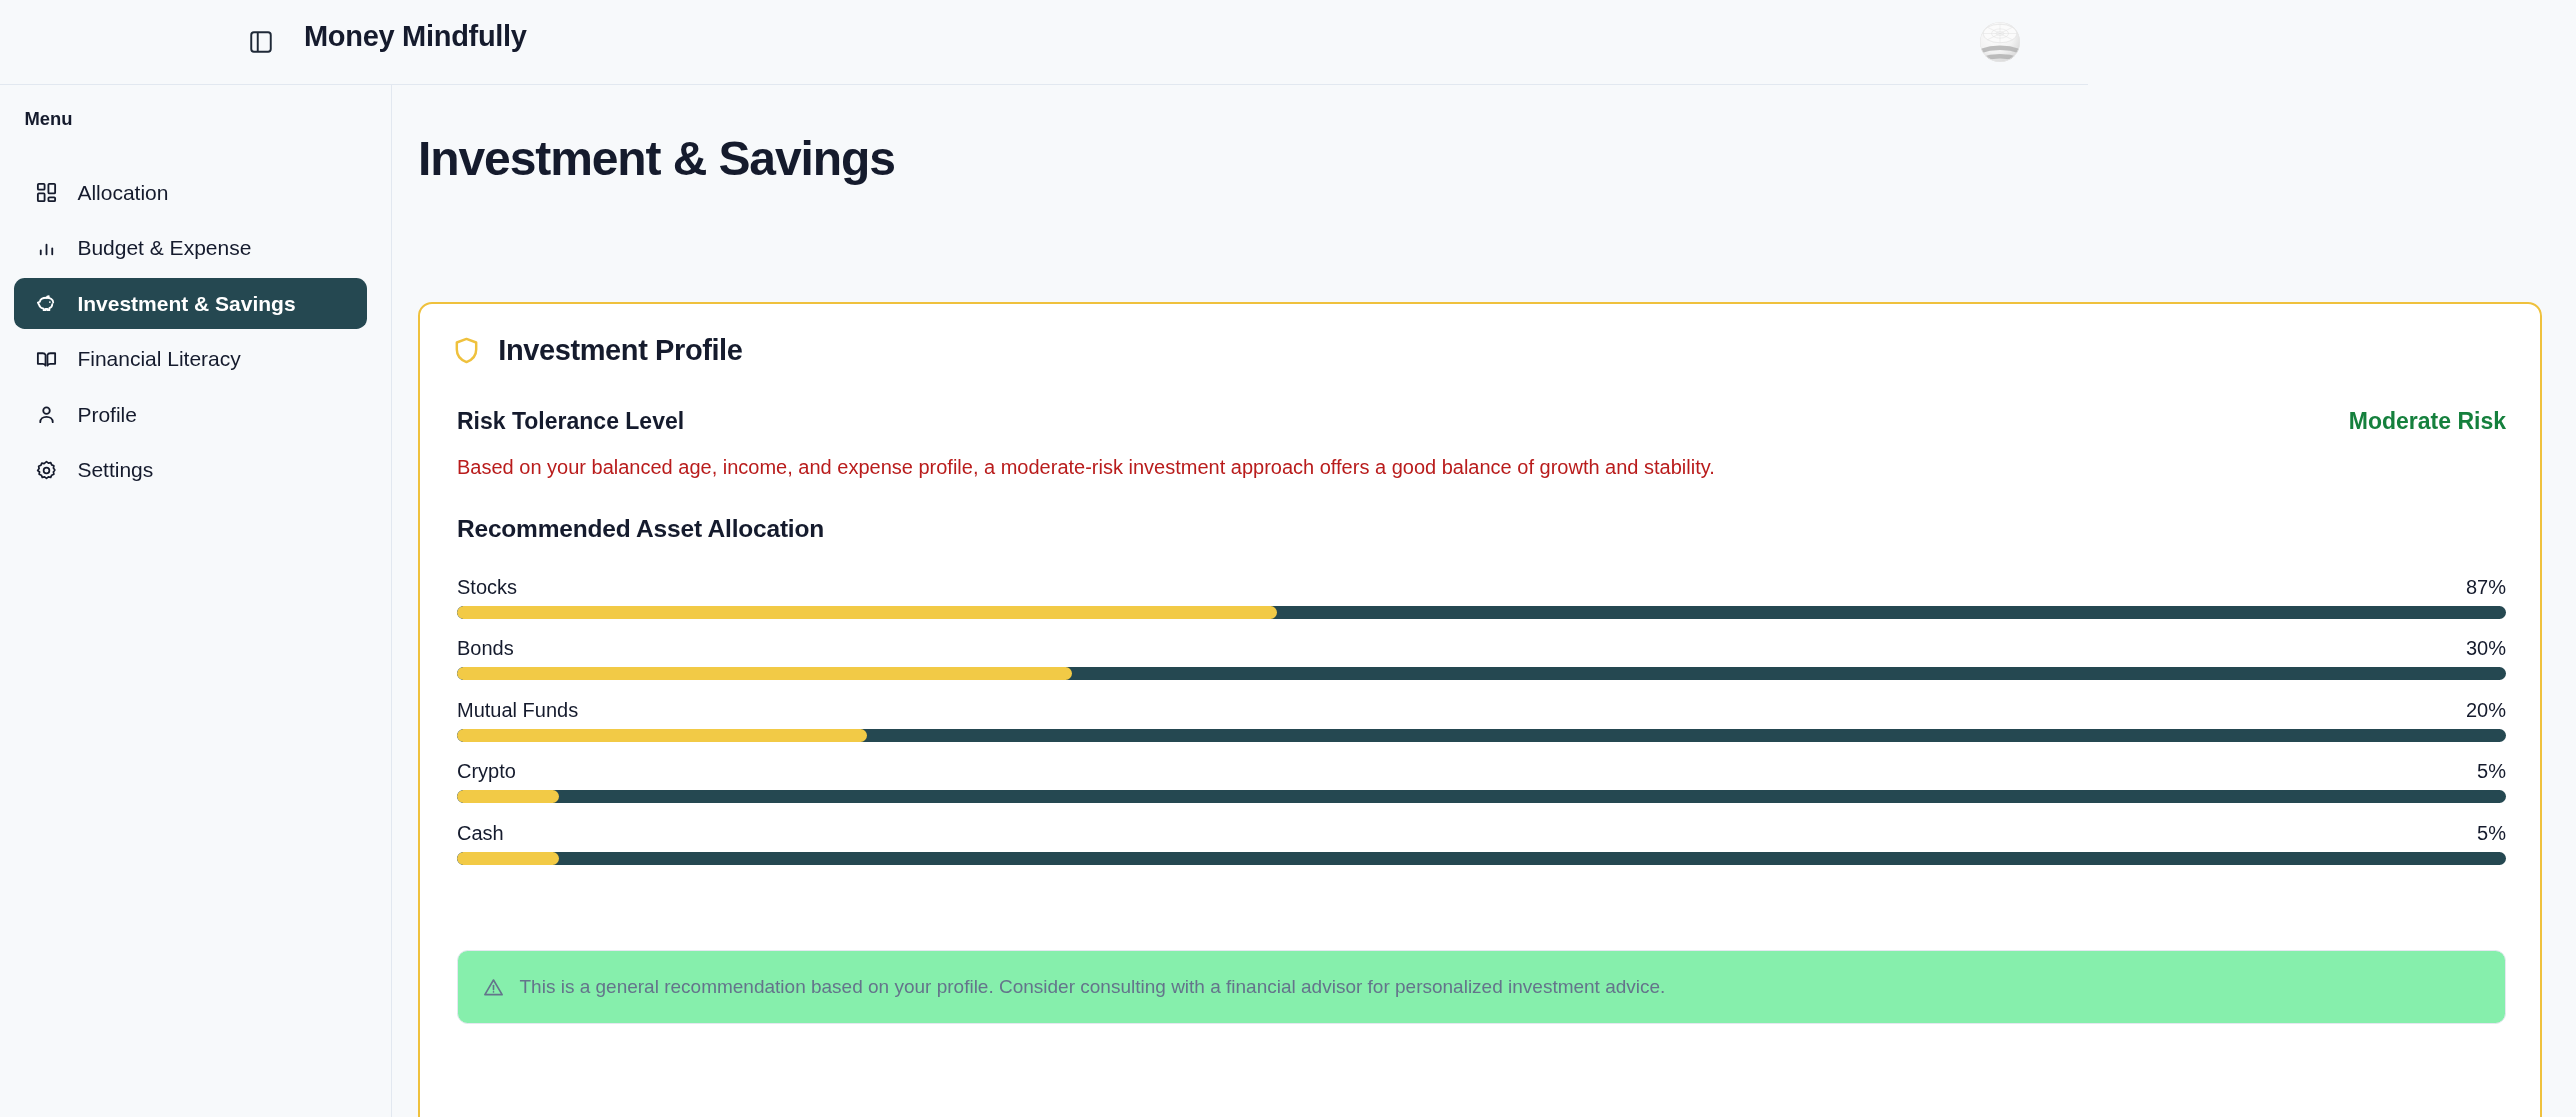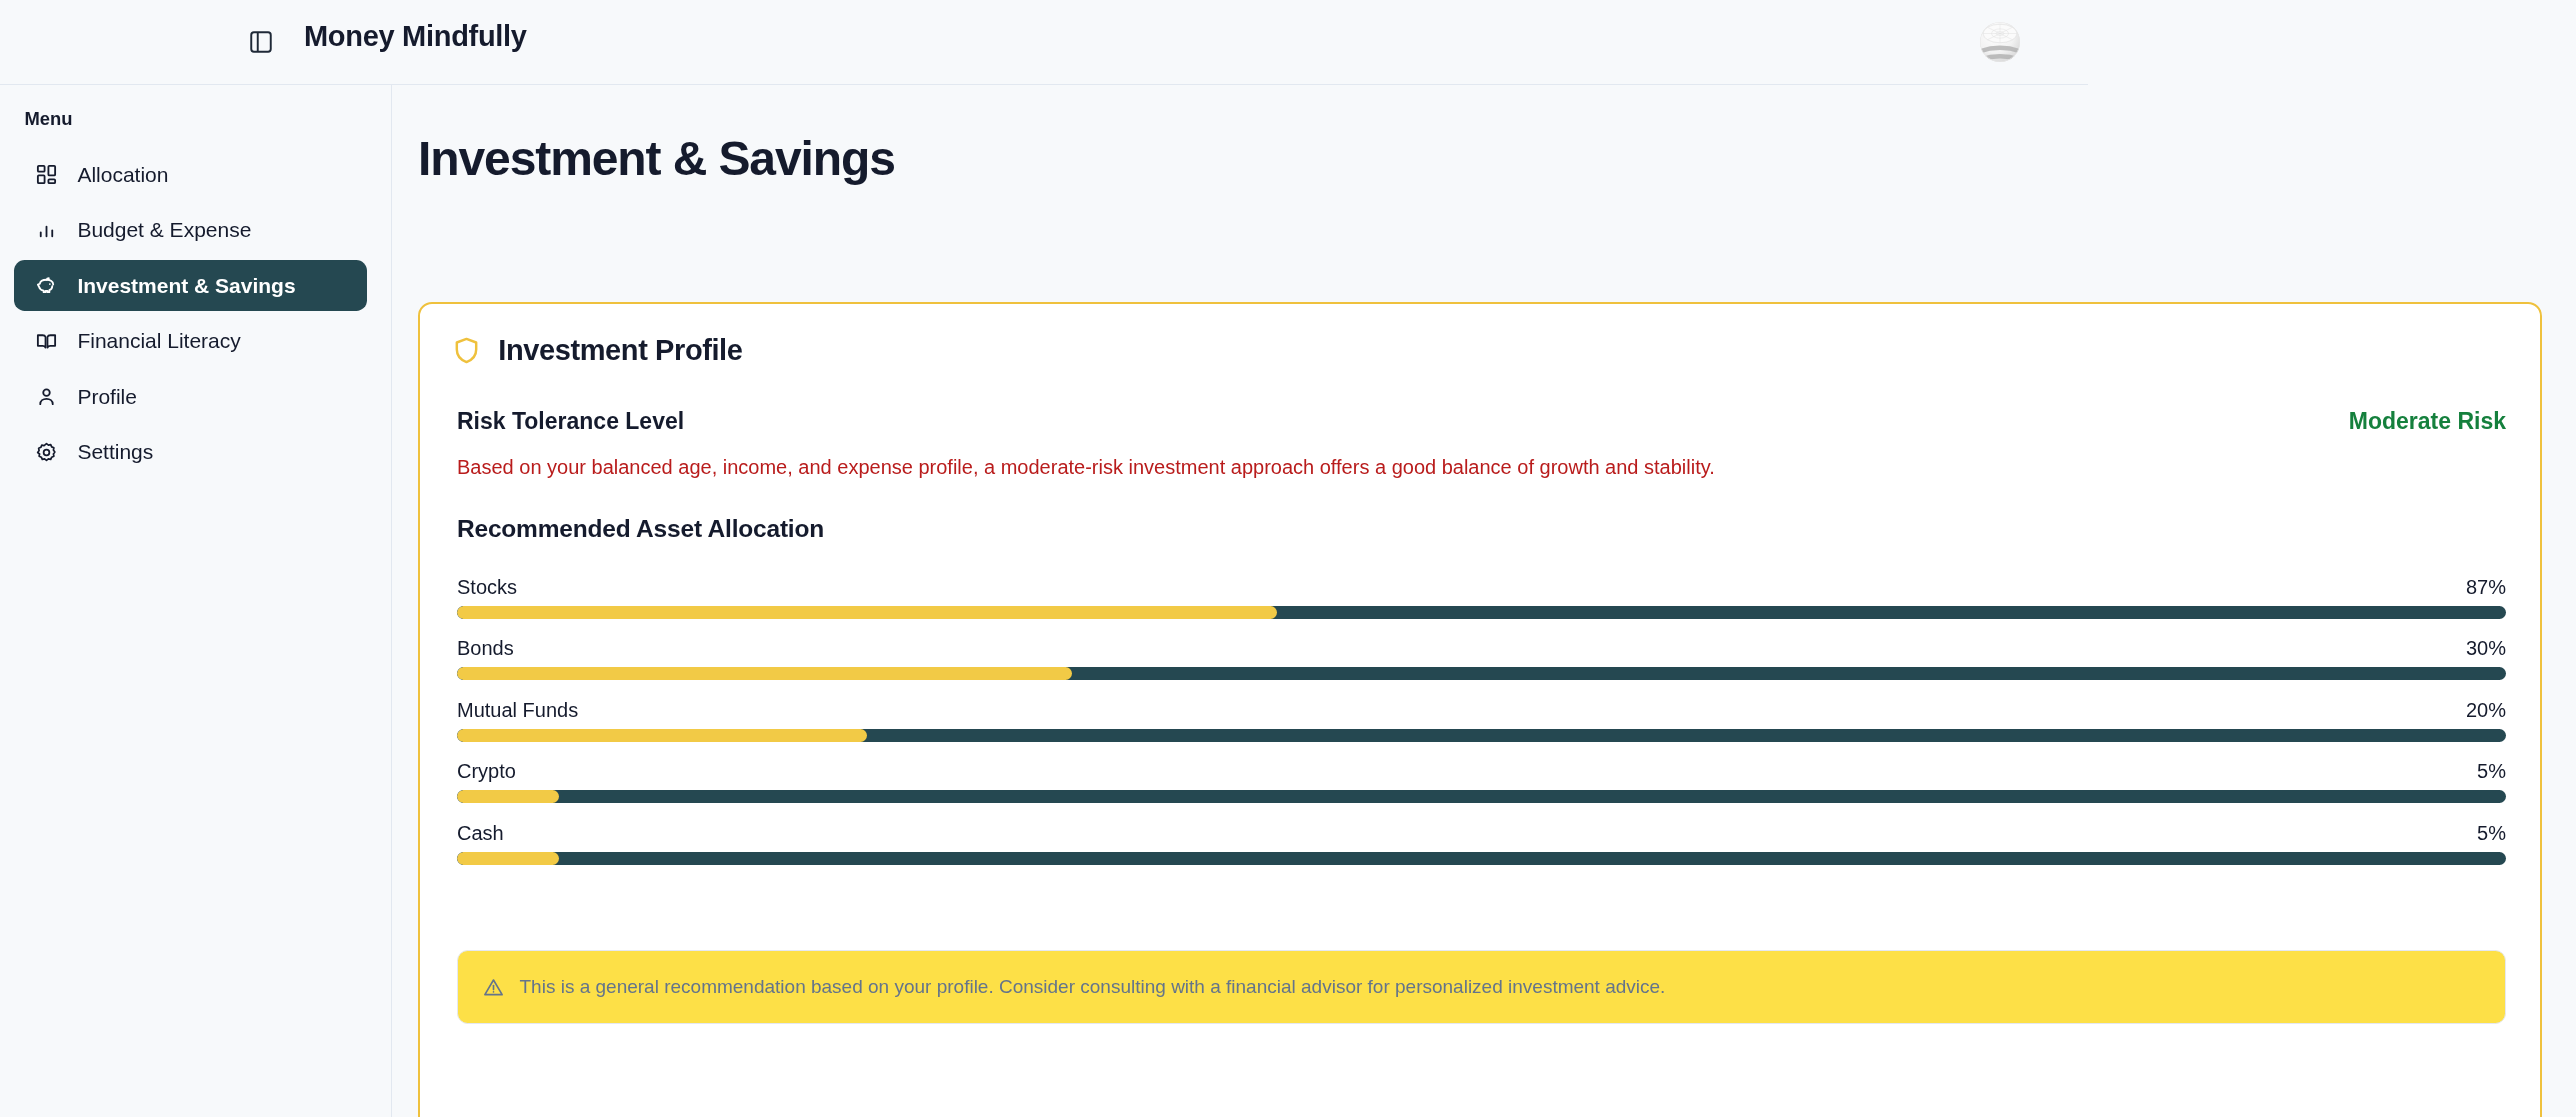--- a/index.html
+++ b/index.html
@@ -34,21 +34,21 @@
     background:#f7f9fb;
   }
 
   
   .sidebar{
     position:absolute; left:0; top:85px; width:392px; height:1033px;
     background:#f7f9fb; border-right:1.5px solid #e2e8f0;
     padding-top:23px;
   }
   .menu-label{
-    margin-left:24.5px; margin-bottom:19px;
+    margin-left:24.5px; margin-bottom:37px;
     font-size:18.4px; font-weight:bold; color:#151b2d;
   }
   .nav-item{
     position:relative; display:flex; align-items:center;
     height:51px; margin:0 24.5px 4.6px 14px;
     padding-left:18.4px; border-radius:10.7px;
     cursor:pointer; color:#151b2d;
   }
   .nav-item .nav-icon{
     width:28px; height:28px; display:flex; align-items:center; justify-content:center;
@@ -115,21 +115,21 @@
     background:#254851; border-radius:7px; overflow:hidden;
     cursor:pointer;
   }
   .bar-fill{
     position:absolute; left:0; top:0; height:100%;
     background:#f2ca46; border-radius:7px;
   }
 
   .note{
     position:absolute; left:37px; top:646px; width:2049px; height:74px;
-    background:#fde047; border:1.5px solid #e5e8f0; border-radius:10.7px;
+    background:#86efac; border:1.5px solid #e5e8f0; border-radius:10.7px;
     display:flex; align-items:center; padding-left:23px; gap:14px;
   }
   .note .warn{ width:24.5px; height:24.5px; display:flex; align-items:center; justify-content:center; flex:0 0 auto;}
   .note-text{ font-size:19px; color:#64748b; white-space:nowrap; }
 </style>
 </head>
 <body>
 
 <div class="topbar">
   <div class="sidebar-toggle">

